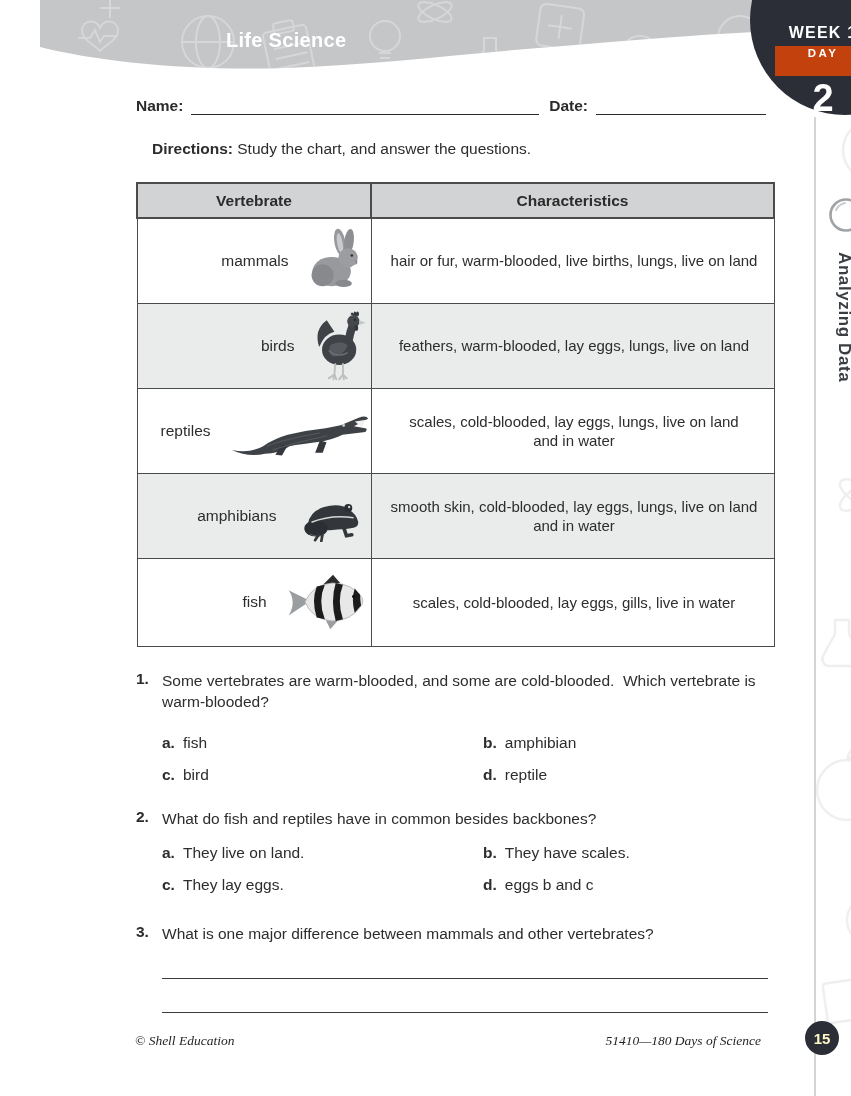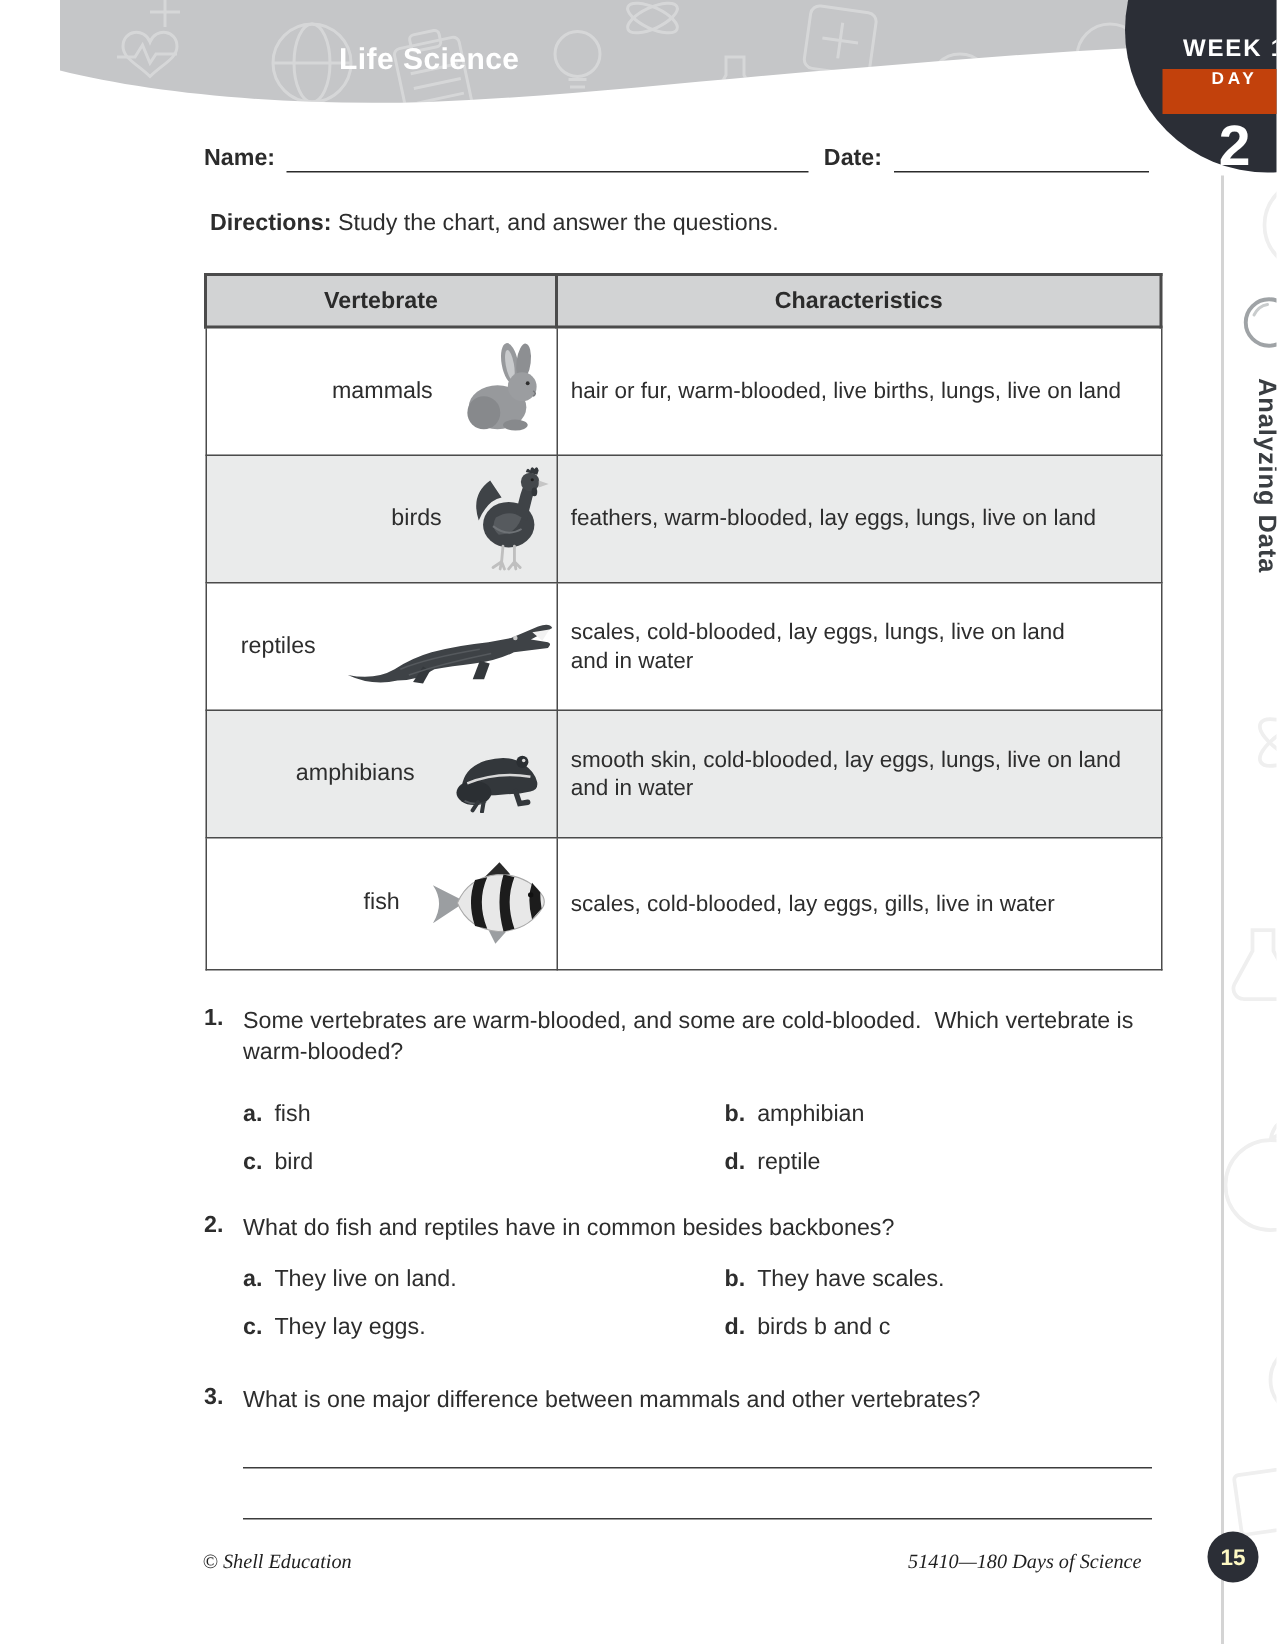--- a/index.html
+++ b/index.html
@@ -31,37 +31,37 @@
     position:absolute; left:794px; top:252px; writing-mode:vertical-rl;
     font-size:17px; font-weight:bold; color:#3a3e42; letter-spacing:.6px;
   }
   
   .name-row { position:absolute; left:96px; top:97px; width:630px; display:flex; align-items:flex-end; }
   .lbl { font-size:15.5px; font-weight:bold; color:#2b2b2b; }
   .blank-line { border-bottom:1.8px solid #2b2b2b; height:15px; }
   .name-line { flex:1; margin:0 10px 0 8px; }
   .date-line { width:170px; margin-left:8px; }
   
-  .directions { position:absolute; left:100px; top:140px; font-size:15.5px; }
+  .directions { position:absolute; left:112px; top:140px; font-size:15.5px; }
   .b { font-weight:bold; }
   
   .vtable { position:absolute; left:96px; top:182px; border-collapse:collapse; background:#fff; }
   .vtable th, .vtable td { border:1.6px solid #4b4b4b; }
   .vtable thead th {
     height:35px; background:#d2d3d4; font-size:15.5px; font-weight:bold; color:#2b2b2b;
     border-width:2px;
   }
   .vtable th.c1, .vtable td.vcell { width:234px; }
   .vtable th.c2, .vtable td.ccell { width:403px; }
   .row-gray td { background:#eaebeb; }
   .vcell { height:85px; padding-left:8px; }
   .vcell .vwrap { display:flex; align-items:center; gap:18px;justify-content:flex-end; }
   .vcell .vname { font-size:15.5px; }
   .row-fish .vcell { height:88px; }
-  .ccell { padding:0 6px 0 9px; font-size:15px; line-height:19px; vertical-align:middle; }
+  .ccell { padding:0 6px 0 9px; font-size:15px; line-height:19px; vertical-align:middle;text-align:center; }
   .cline { white-space:nowrap; }
   
   .questions { position:absolute; left:96px; top:670px; width:632px; }
   .question { position:relative; padding-left:26px; }
   .qnum { position:absolute; left:0; top:0; font-weight:bold; font-size:15.5px; }
   .qline { font-size:15.5px; line-height:21px; white-space:pre; }
   .opts { display:grid; grid-template-columns:321px 1fr; row-gap:11px; margin-top:20px; }
   .opts-tight { margin-top:13px; }
   .opt { font-size:15.5px; line-height:21px; }
   .olet { font-weight:bold; margin-right:8px; }
@@ -297,21 +297,21 @@
       </div>
     </div>
 
     <div class="question q2">
       <span class="qnum">2.</span>
       <div class="qline">What do fish and reptiles have in common besides backbones?</div>
       <div class="opts opts-tight">
         <div class="opt"><span class="olet">a.</span><span>They live on land.</span></div>
         <div class="opt"><span class="olet">b.</span><span>They have scales.</span></div>
         <div class="opt"><span class="olet">c.</span><span>They lay eggs.</span></div>
-        <div class="opt"><span class="olet">d.</span><span>birds b and c</span></div>
+        <div class="opt"><span class="olet">d.</span><span>eggs b and c</span></div>
       </div>
     </div>
 
     <div class="question q3">
       <span class="qnum">3.</span>
       <div class="qline">What is one major difference between mammals and other vertebrates?</div>
     </div>
     <div class="answer-line"></div>
     <div class="answer-line"></div>
   </div>

